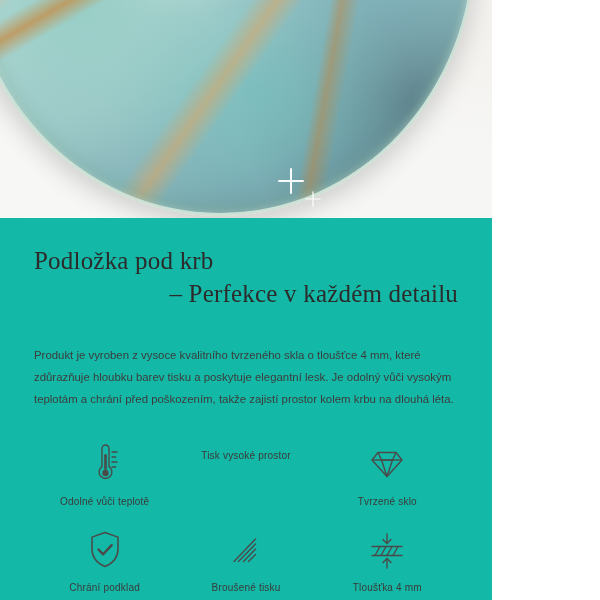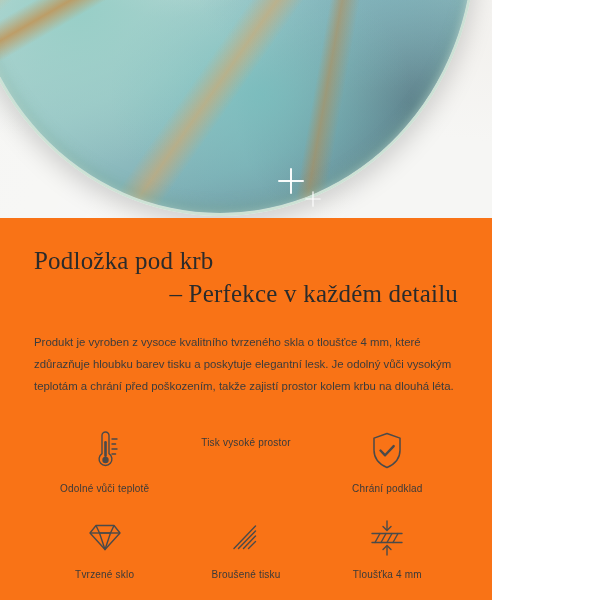--- a/index.html
+++ b/index.html
@@ -10,21 +10,21 @@
     width: 600px;
     height: 600px;
     background: #ffffff;
     font-family: "Liberation Sans", sans-serif;
     overflow: hidden;
   }
   .page {
     position: relative;
     width: 492px;
     height: 600px;
-    background: #f97316;
+    background: #14b8a6;
     overflow: hidden;
   }
 
   
   .hero {
     position: relative;
     width: 600px;
     height: 218px;
     overflow: hidden;
     background: #f2f2f0;
@@ -104,21 +104,21 @@
     font-family: "Liberation Serif", serif;
     font-size: 25px;
     line-height: 1.32;
     color: #2b2b2b;
     font-weight: 400;
     margin: 6px 0 0 0;
     letter-spacing: 0.2px;
   }
   .headline .l2 { display: block; text-align: right; }
   .body-copy {
-    margin-top: 21px;
+    margin-top: 34px;
     font-size: 11.4px;
     line-height: 1.95;
     color: #3c3c3c;
     max-width: 534px;
   }
 
   
   .features {
     margin-top: 26px;
     display: grid;
@@ -184,38 +184,38 @@
         </div>
         <div class="caption">Odolné vůči teplotě</div>
       </div>
 
       <div class="feature">
         <div class="caption">Tisk vysoké prostor</div>
       </div>
 
       <div class="feature">
         <div class="glyph">
-          <svg width="42" height="44" viewBox="0 0 42 44">
-            <path d="M21 4.5l13 4.6v12.1c0 8.3-5.6 14.1-13 17.3-7.4-3.2-13-9-13-17.3V9.1L21 4.5z" fill="none" stroke="#4a4a4a" stroke-width="1.5" stroke-linejoin="round"></path>
-            <path d="M14.5 21.5l4.6 4.8 8.6-9.2" fill="none" stroke="#4a4a4a" stroke-width="2.4" stroke-linecap="round" stroke-linejoin="round"></path>
-          </svg>
-        </div>
-        <div class="caption">Chrání podklad</div>
-      </div>
-
-      <div class="feature">
-        <div class="glyph">
           <svg width="44" height="40" viewBox="0 0 44 40" fill="none" stroke="#4a4a4a" stroke-width="1.4" stroke-linejoin="round">
             <path d="M13 8.5h18l6 7.5-15 16.5L7 16z"></path>
             <path d="M7 16h30"></path>
             <path d="M13 8.5l3.5 7.5L22 32.5 27.5 16 31 8.5"></path>
             <path d="M16.5 16h11"></path>
           </svg>
         </div>
         <div class="caption">Tvrzené sklo</div>
+      </div>
+
+      <div class="feature">
+        <div class="glyph">
+          <svg width="42" height="44" viewBox="0 0 42 44">
+            <path d="M21 4.5l13 4.6v12.1c0 8.3-5.6 14.1-13 17.3-7.4-3.2-13-9-13-17.3V9.1L21 4.5z" fill="none" stroke="#4a4a4a" stroke-width="1.5" stroke-linejoin="round"></path>
+            <path d="M14.5 21.5l4.6 4.8 8.6-9.2" fill="none" stroke="#4a4a4a" stroke-width="2.4" stroke-linecap="round" stroke-linejoin="round"></path>
+          </svg>
+        </div>
+        <div class="caption">Chrání podklad</div>
       </div>
 
       <div class="feature">
         <div class="glyph">
           <svg width="44" height="40" viewBox="0 0 44 40" fill="none" stroke="#4a4a4a" stroke-width="1.4" stroke-linecap="round">
             <path d="M10 31.5L31.5 9"></path>
             <path d="M14.5 31.5L31.5 14"></path>
             <path d="M19.5 31.5L31.5 19"></path>
             <path d="M24.5 31.5L31.5 24.5"></path>
           </svg>

